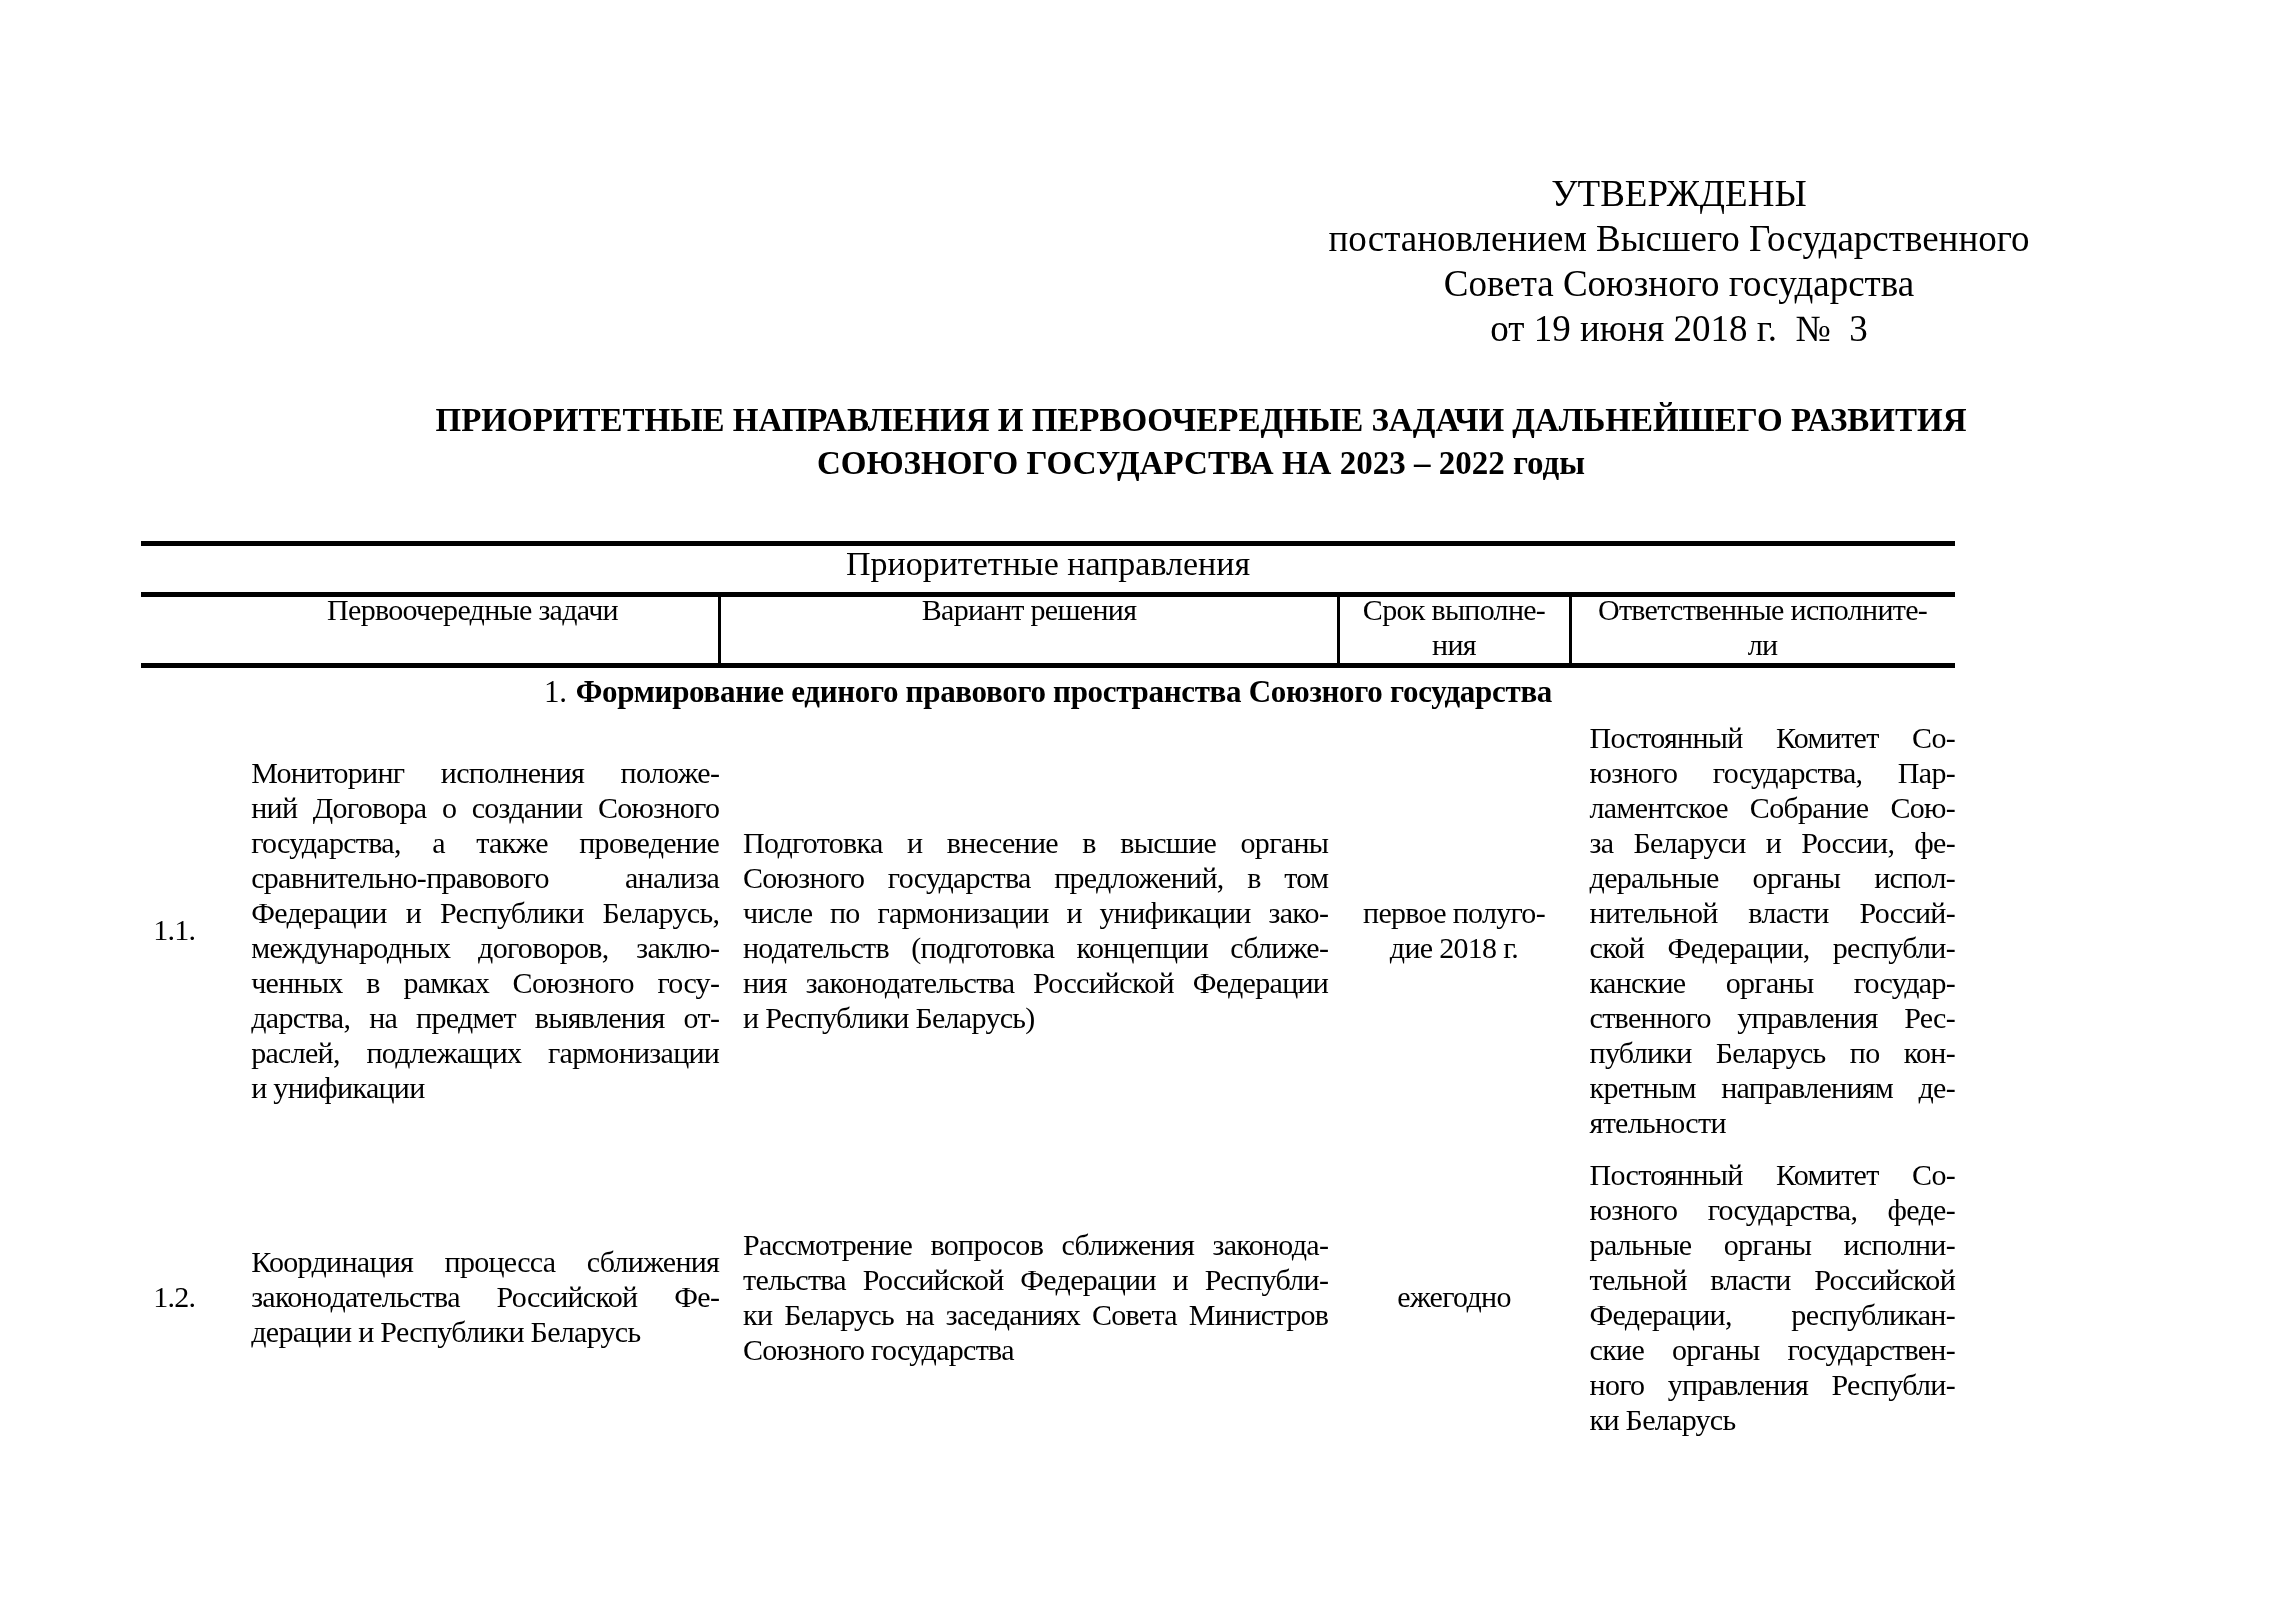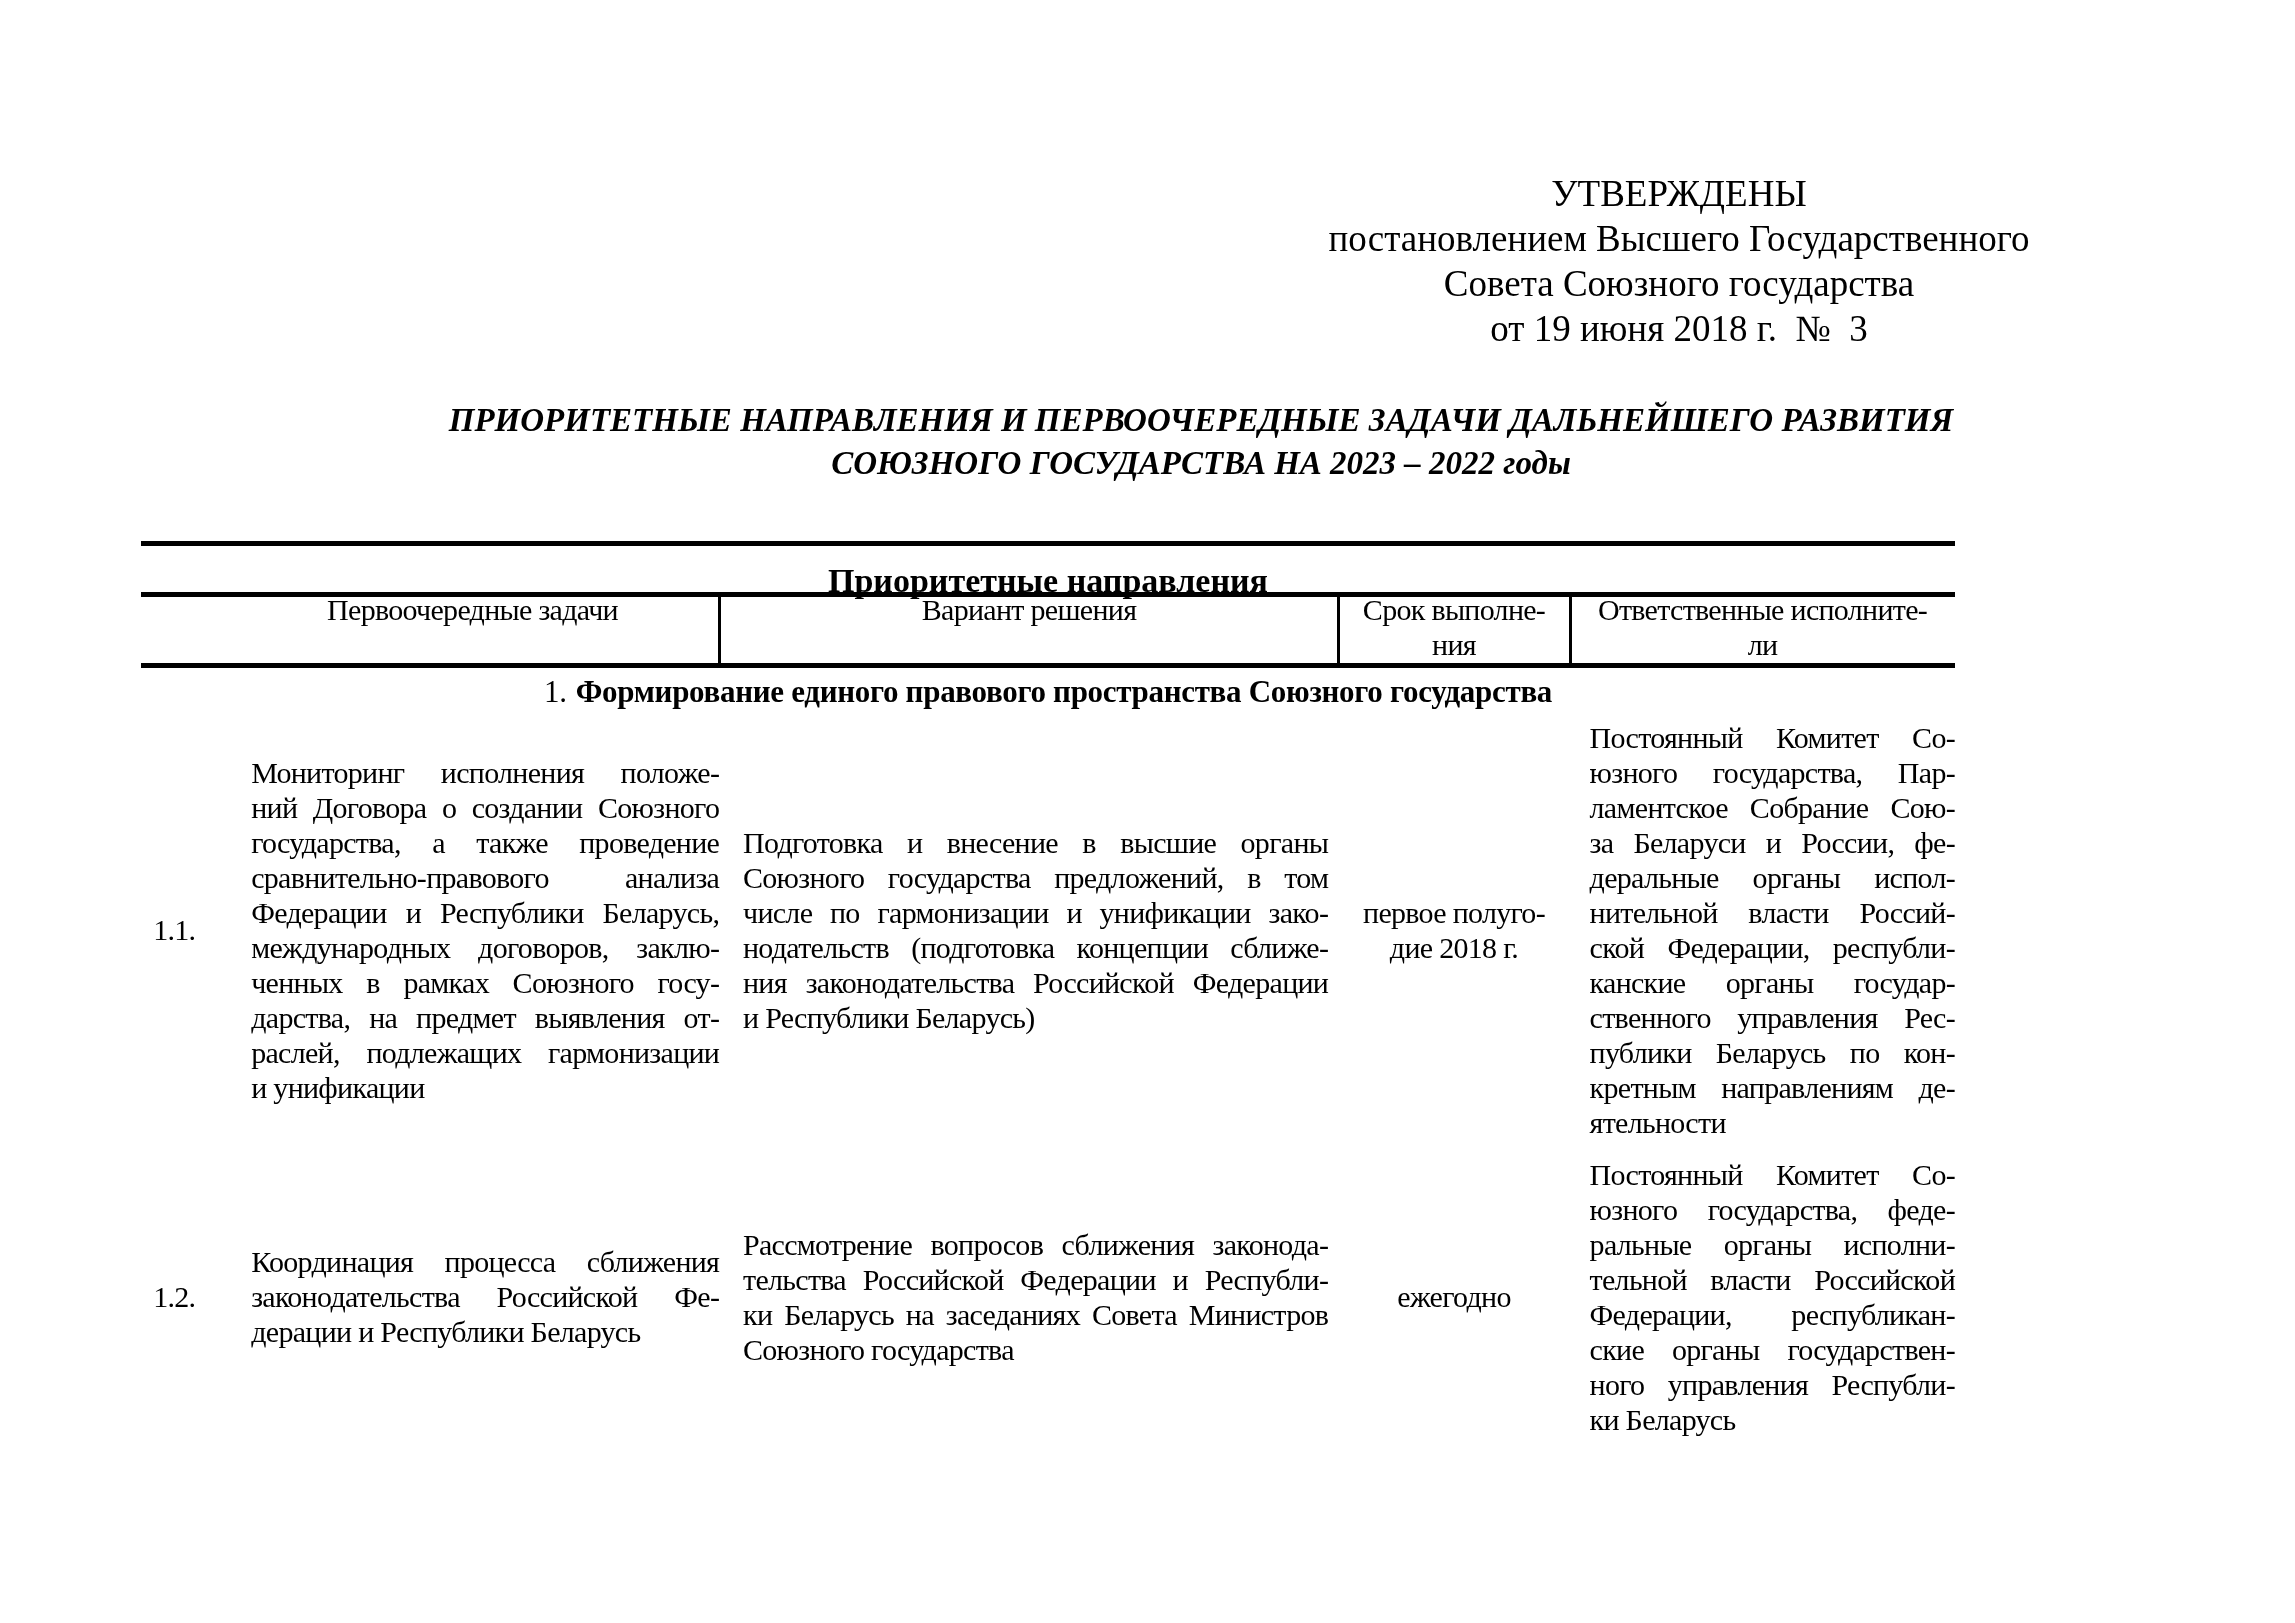--- a/index.html
+++ b/index.html
@@ -13,33 +13,33 @@
   .center-lines .ln,.center-lines .ln.last{text-align:center;text-align-last:center;}
 
   .approval{
     position:absolute;left:1296px;top:171px;width:766px;
     font-size:37px;line-height:45px;
   }
   .approval .ln,.approval .ln.last{text-align:center;text-align-last:center;white-space:pre;}
 
   .doc-title{
     position:absolute;left:275px;top:399px;width:1852px;
-    font-size:33px;font-weight:bold;line-height:43px;font-style:italic;
+    font-size:33px;font-weight:bold;line-height:43px;
   }
   .doc-title .ln,.doc-title .ln.last{text-align:center;text-align-last:center;}
 
   .rule{position:absolute;left:141px;width:1814px;height:5.2px;background:#000;}
   .rule1{top:541px;}
   .rule2{top:592px;}
   .rule3{top:663px;}
 
   .band-title{
-    position:absolute;left:141px;top:558px;width:1814px;height:46px;
+    position:absolute;left:141px;top:541px;width:1814px;height:46px;
     display:flex;align-items:center;justify-content:center;
-    font-size:34px;font-weight:bold;
+    font-size:34px;font-weight:normal;
   }
 
   .vsep{position:absolute;top:597px;height:66px;width:2.6px;background:#000;}
   .vsep1{left:718px;}
   .vsep2{left:1337px;}
   .vsep3{left:1569px;}
 
   .hcell{
     position:absolute;top:568px;height:66px;box-sizing:border-box;
     padding-top:24px;font-size:30px;line-height:35px;letter-spacing:-0.7px;

